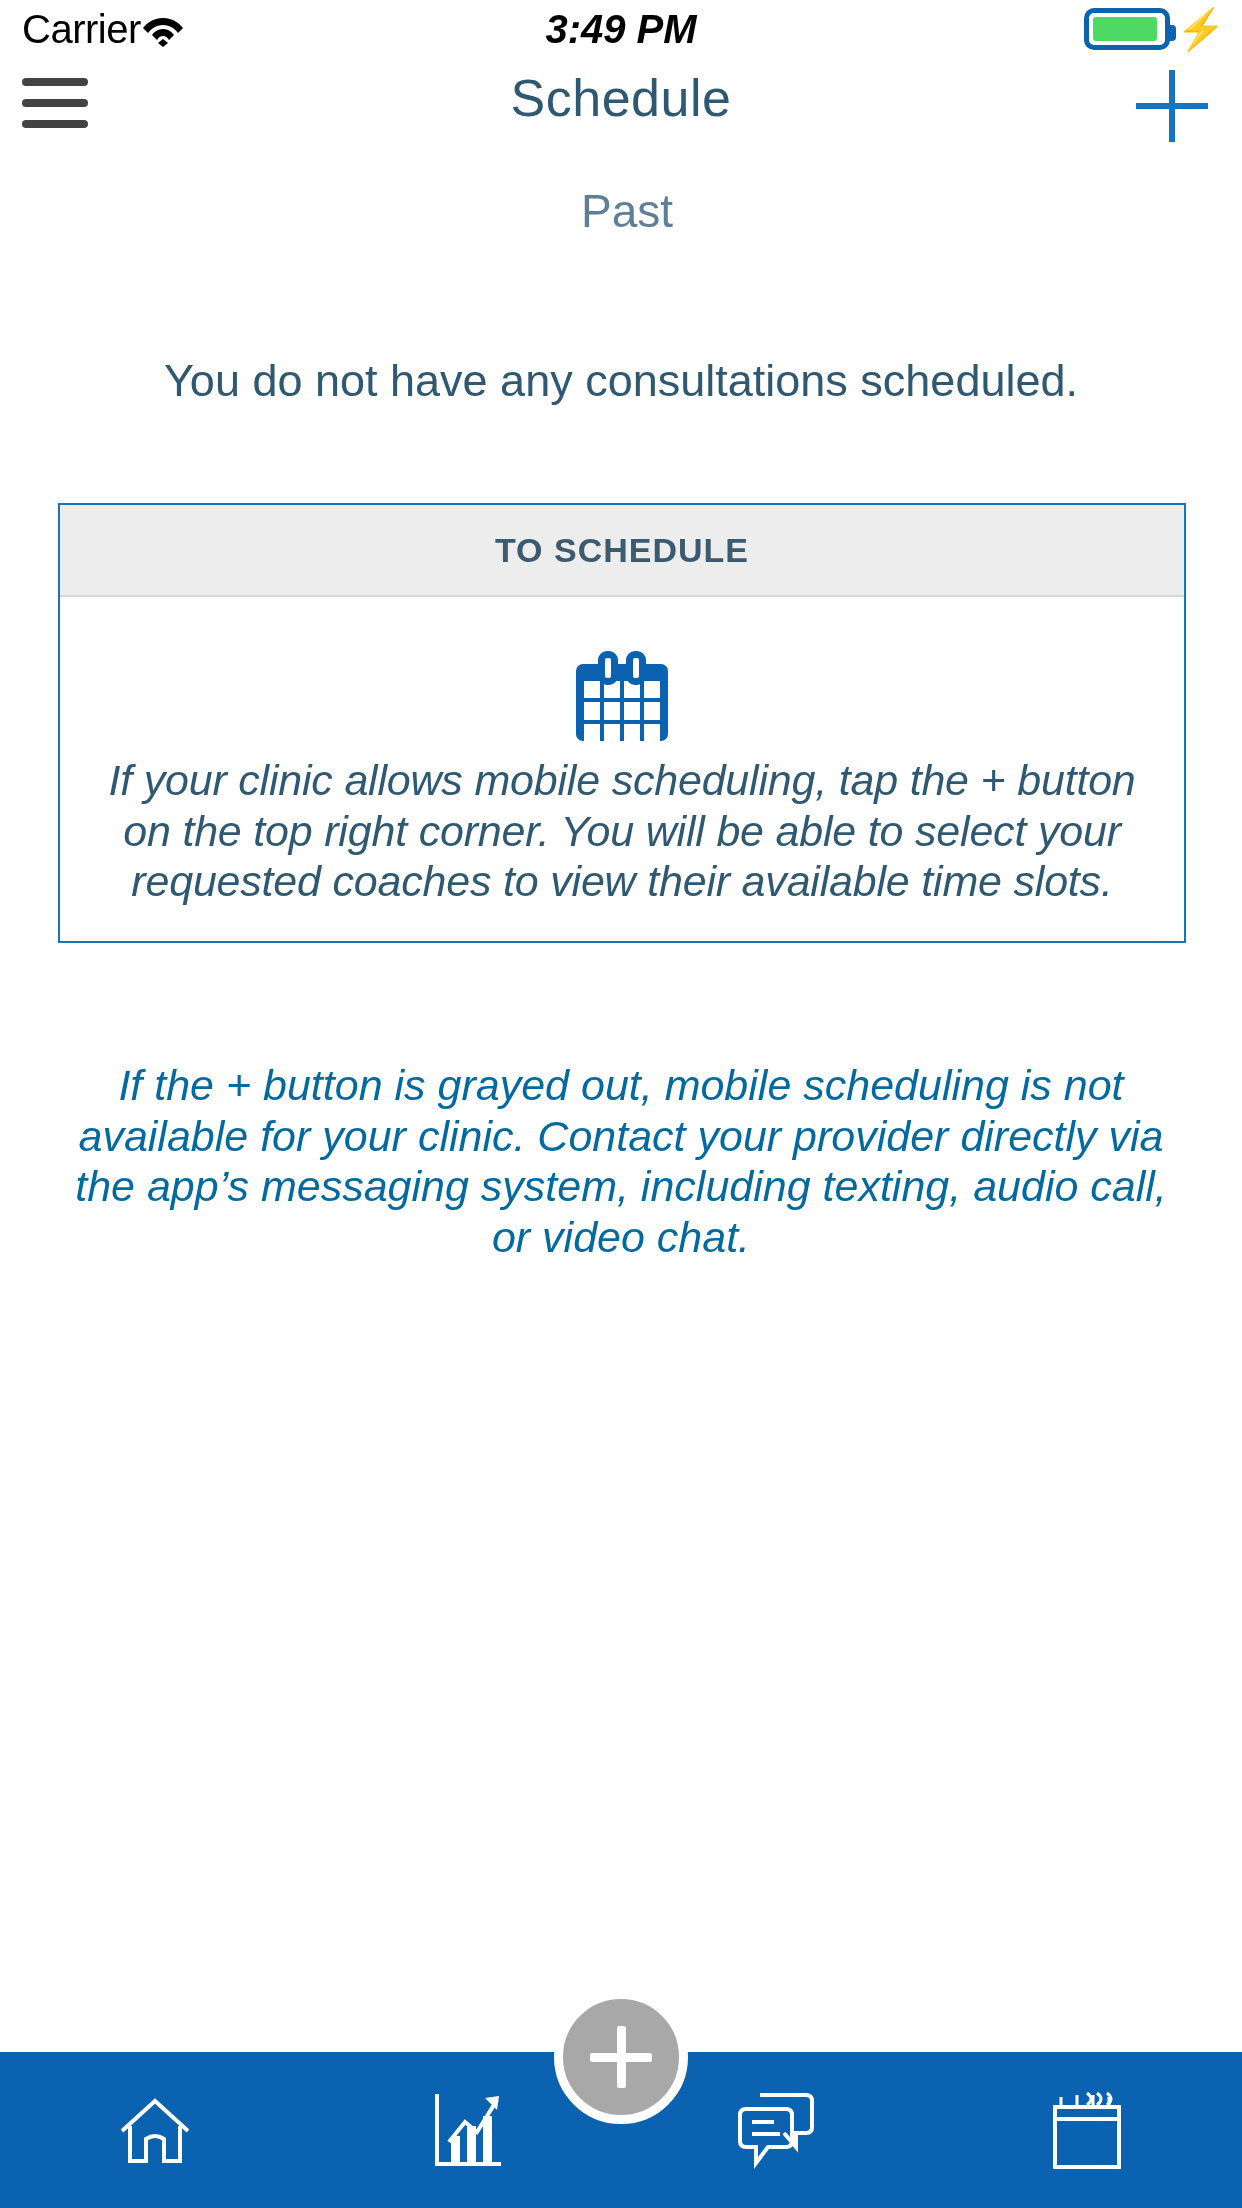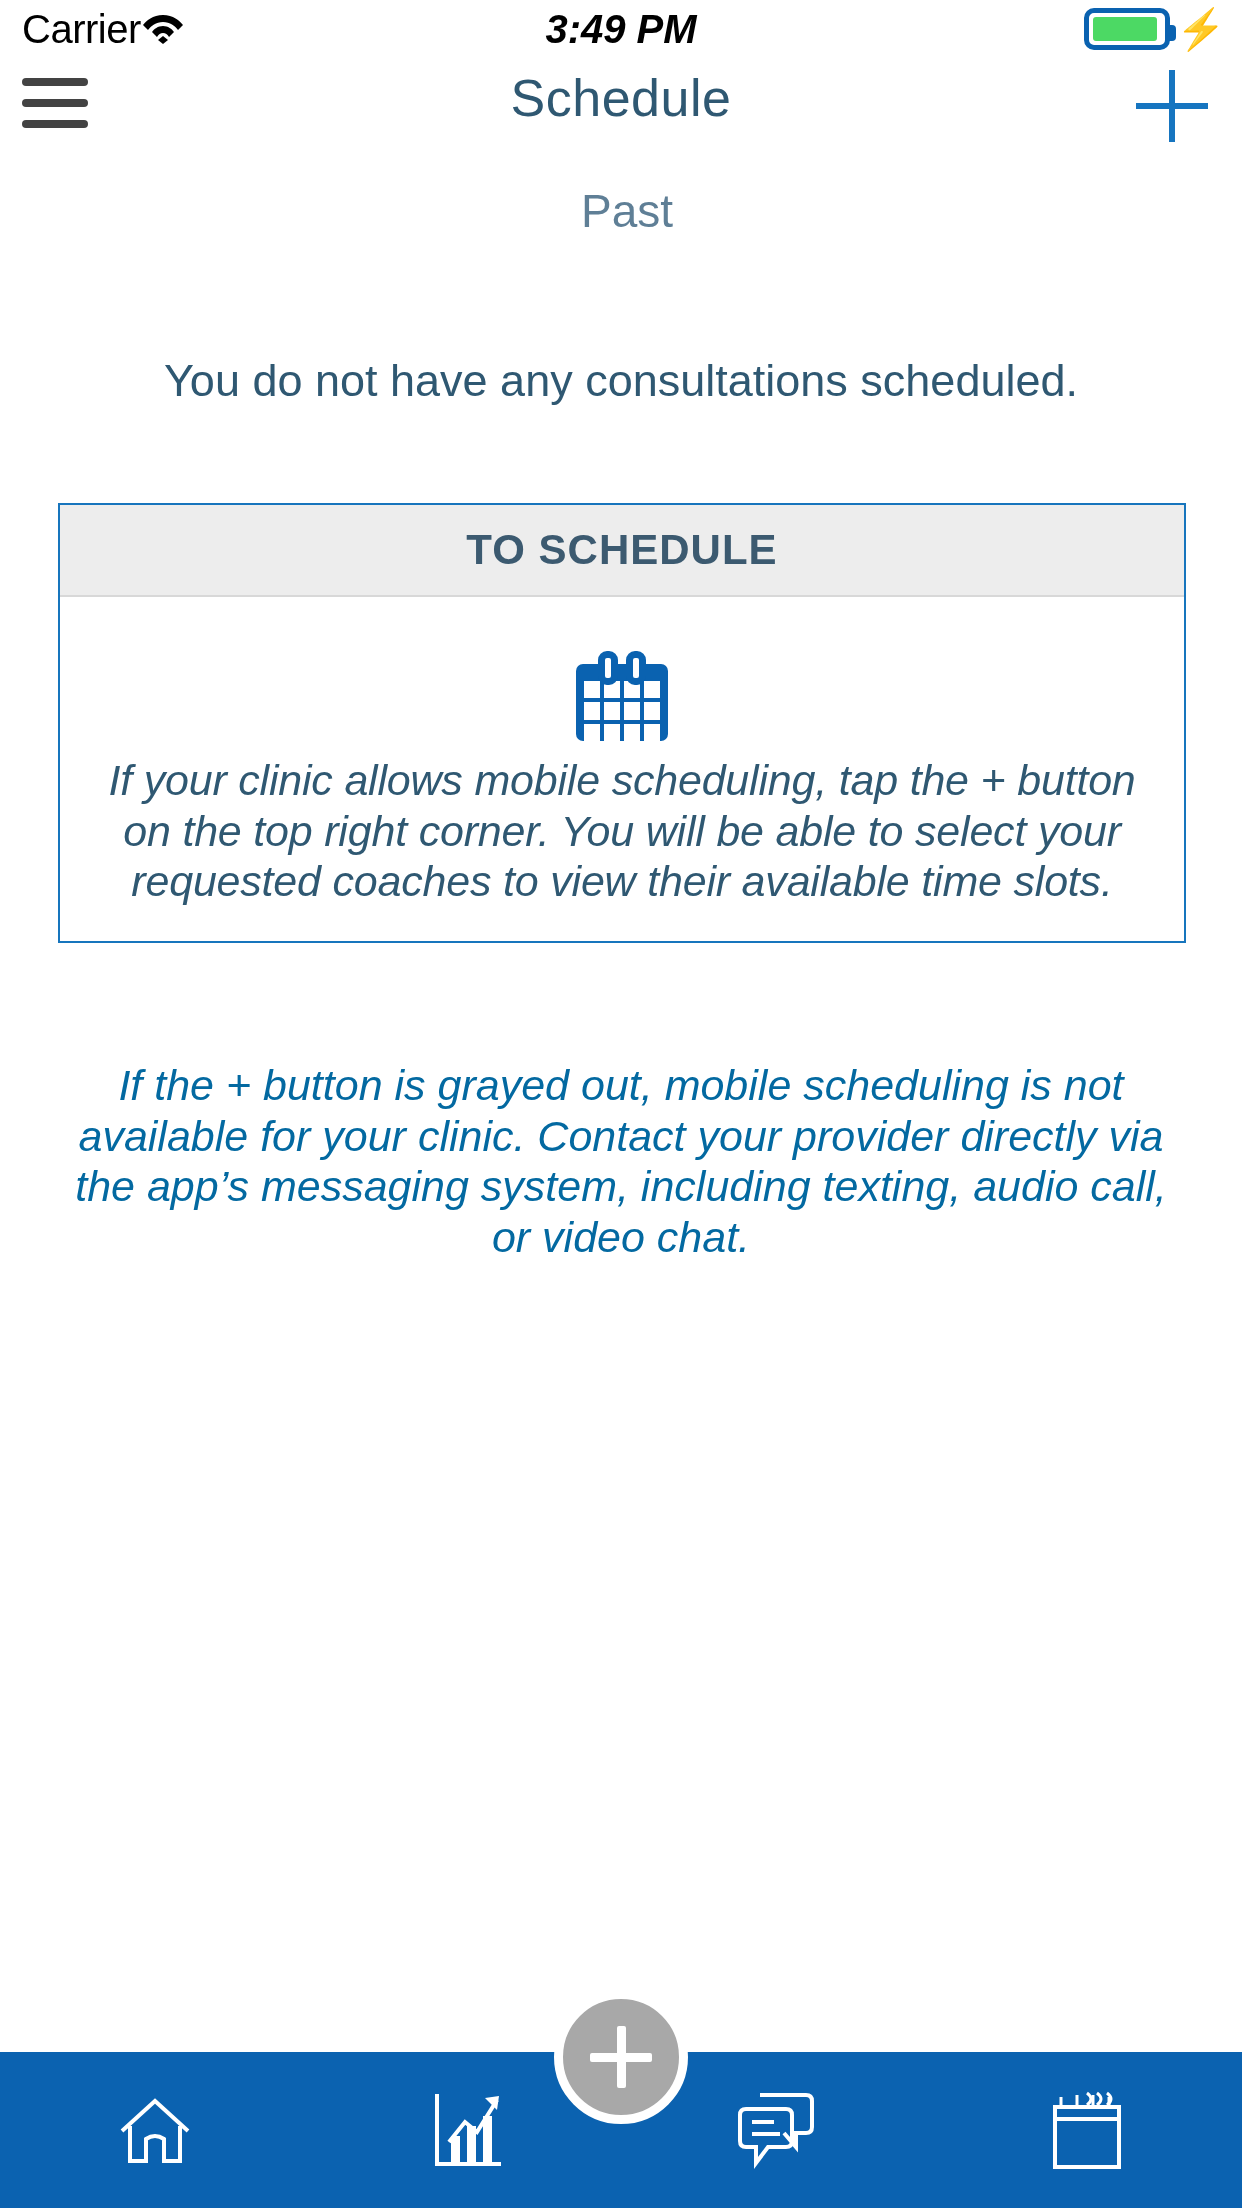--- a/index.html
+++ b/index.html
@@ -8,21 +8,21 @@
     background:#ffffff;
     font-family:"Liberation Sans", sans-serif;
     overflow:hidden;
   }
 
   
   .status-bar{
     position:absolute; top:0; left:0; width:1242px; height:58px;
     display:flex; align-items:center;
   }
-  .sb-left{ position:absolute; left:22px; display:flex; align-items:center; }
+  .sb-left{ position:absolute; left:22px; display:flex; align-items:flex-end; }
   .sb-carrier{ font-size:40px; color:#000; letter-spacing:-0.5px; }
   .sb-center{
     position:absolute; left:0; width:1242px; text-align:center;
     font-size:40px; font-weight:bold; color:#000;font-style:italic;
   }
   .sb-right{ position:absolute; right:16px; display:flex; align-items:center; gap:6px; }
   .battery{
     position:relative; width:86px; height:42px;
     border:5px solid #0a62b0; border-radius:10px; background:#fff;
     display:flex; align-items:center;
@@ -91,21 +91,21 @@
   .card{
     position:absolute; top:503px; left:58px;
     width:1128px;
     border:2px solid #1775bd; background:#ffffff;
   }
   .card-header{
     background:#ededed; border-bottom:2px solid #d8d8d8;
     height:92px; display:flex; align-items:center; justify-content:center;
   }
   .card-header-title{
-    font-size:42px; font-weight:bold; color:#3c5a70; letter-spacing:1px;
+    font-size:34px; font-weight:bold; color:#3c5a70; letter-spacing:1px;
   }
   .card-body{ padding:54px 34px 34px; text-align:center; }
 
   .cal-icon{
     width:92px; height:90px; margin:0 auto 14px; position:relative;
   }
   .cal-ring{
     position:absolute; top:0; width:20px; height:34px;
     border:7px solid #0a62b0; border-radius:9px; background:#fff;
     z-index:2;

